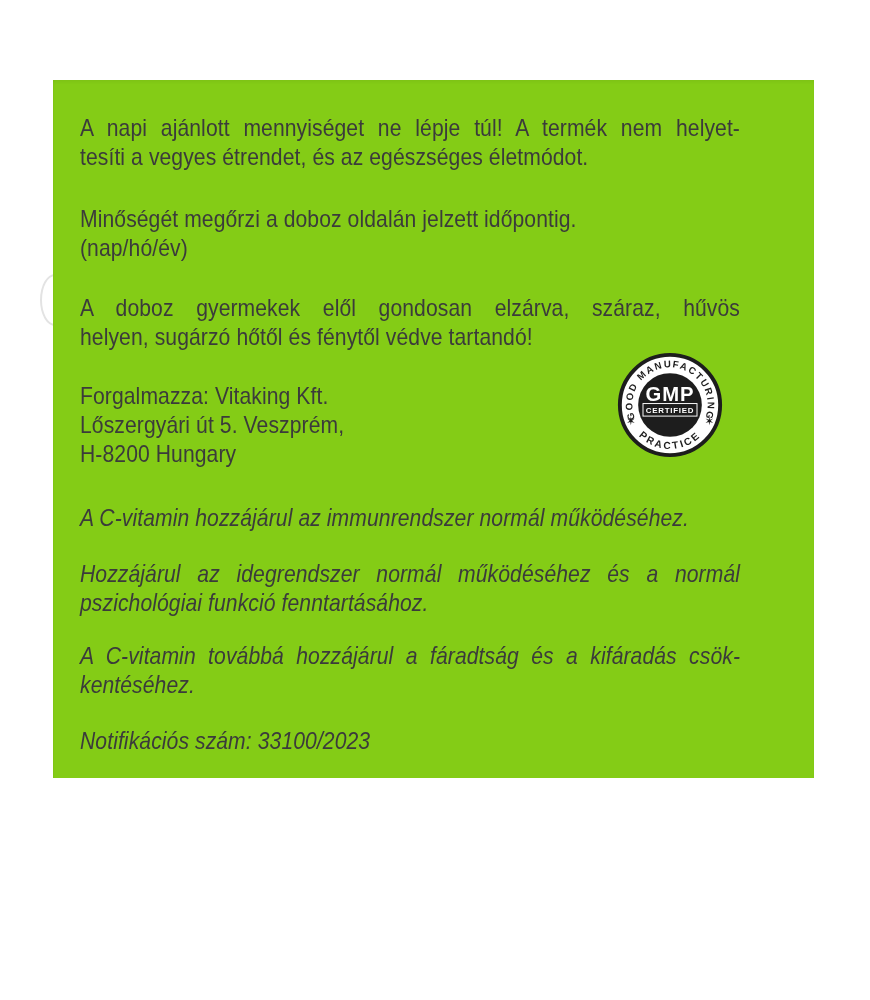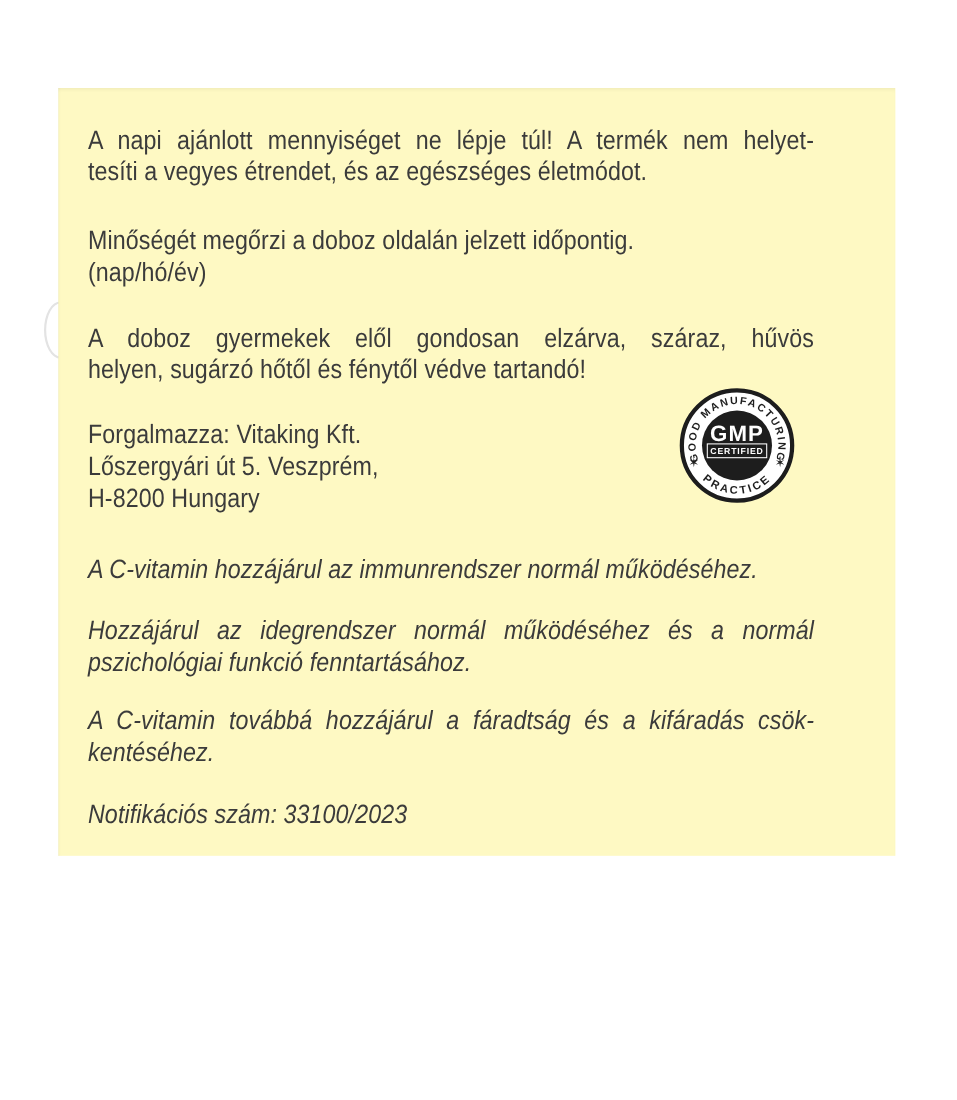--- a/index.html
+++ b/index.html
@@ -27,21 +27,21 @@
     background: transparent;
     z-index: 0;
   }
 
   .label-panel {
     position: absolute;
     left: 53px;
     top: 80px;
     width: 761px;
     height: 698px;
-    background: #fef9c3;
+    background: #84cc16;
     z-index: 1;
     box-shadow: inset 0 3px 4px -2px rgba(0,0,0,0.07), inset 2px 0 3px -2px rgba(0,0,0,0.05);
   }
 
   .label-text {
     position: absolute;
     left: 27px;
     top: 33px;
     width: 750px;
     transform: scaleX(0.88);

